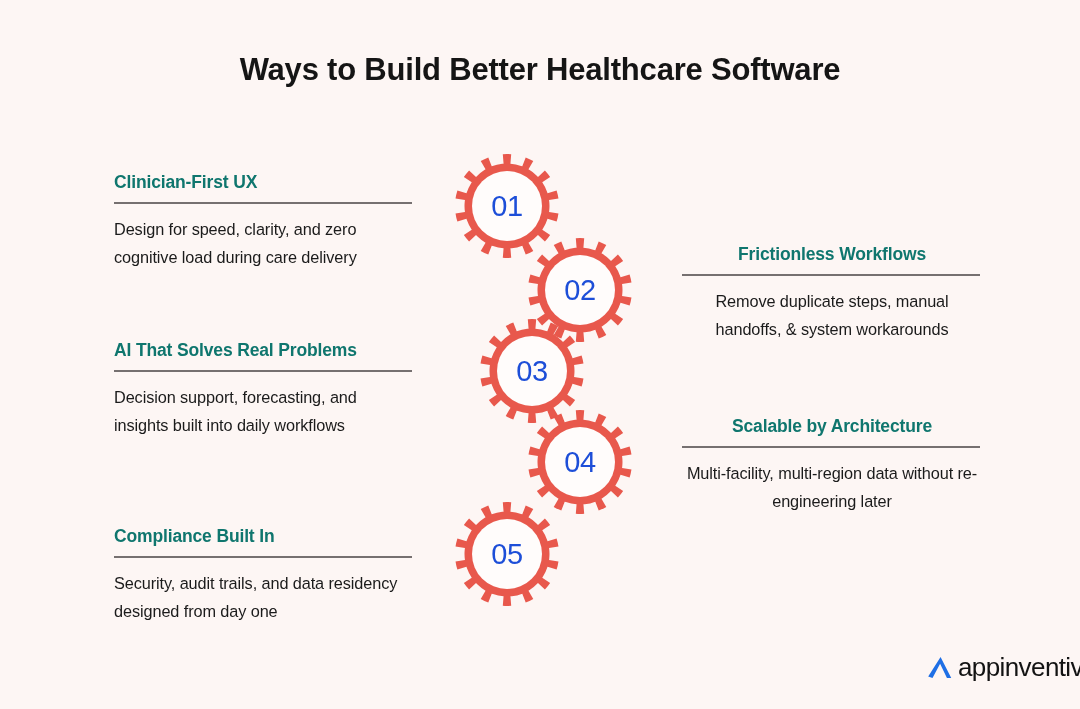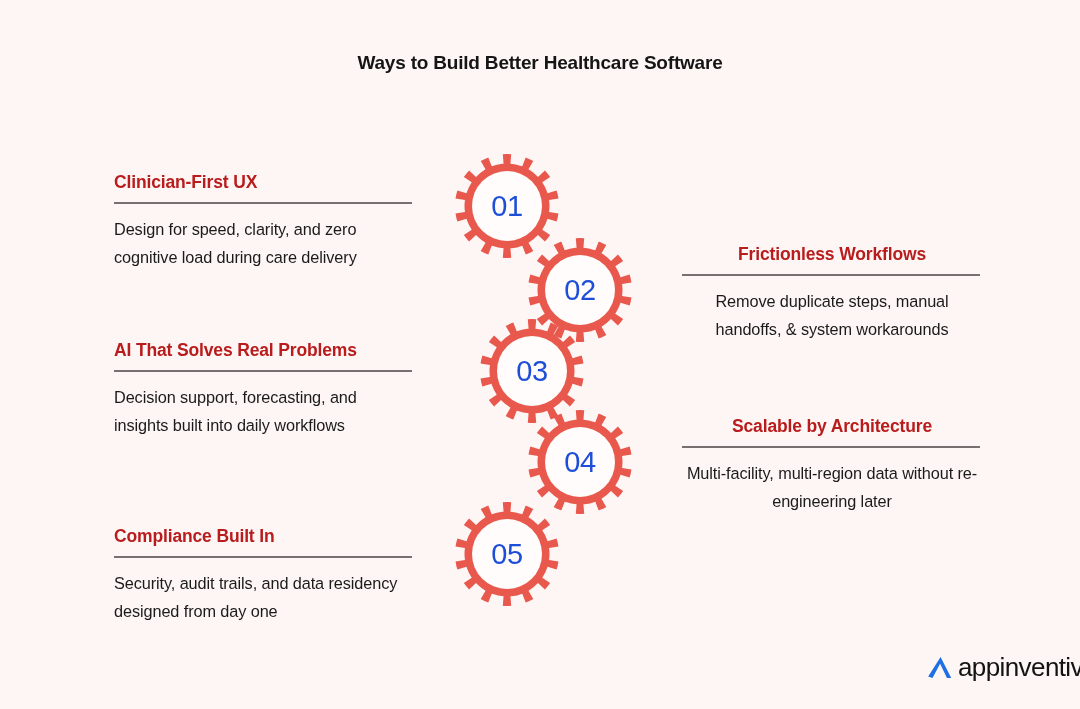--- a/index.html
+++ b/index.html
@@ -22,35 +22,35 @@
     background: #fdf6f4;
   }
 
   
   .page-title {
     position: absolute;
     left: 0;
     top: 52px;
     width: 1080px;
     text-align: center;
-    font-size: 19px;
+    font-size: 31px;
     font-weight: bold;
     color: #151515;
     letter-spacing: -0.2px;
   }
 
   
   .block {
     position: absolute;
     width: 300px;
   }
   .block .block-heading {
     font-size: 17.5px;
     font-weight: bold;
-    color: #b91c1c;
+    color: #0f766e;
     line-height: 1.2;
     letter-spacing: -0.15px;
   }
   .block .block-rule {
     height: 2px;
     background: #767070;
     margin: 9px 0 11px 0;
     width: 298px;
   }
   .block .block-body {

